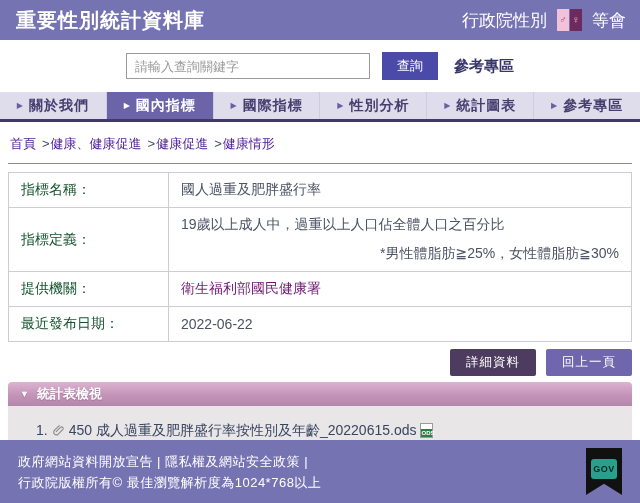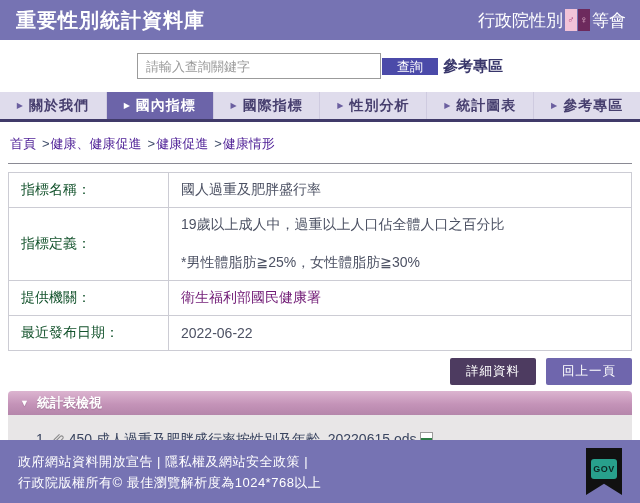--- a/index.html
+++ b/index.html
@@ -8,37 +8,37 @@
     font-family:"Liberation Sans","DejaVu Sans",sans-serif;
     background:#fff; color:#333; overflow:hidden; position:relative;
   }
 
   
   .header {
     height:40px; background:#7673b3; display:flex; align-items:center;
     justify-content:space-between; padding:0 14px 0 16px;
   }
   .site-title { color:#fff; font-size:20px; font-weight:bold; letter-spacing:1px; }
-  .org { display:flex; align-items:center; gap:0; color:#fff;
+  .org { display:flex; align-items:center; gap:8px; color:#fff;
     font-family:"Liberation Serif","DejaVu Serif",serif; font-size:17px; }
   .org-logo { display:flex; gap:1px; margin:0 2px; }
   .org-logo .blk { width:12px; height:22px; display:flex; align-items:center;
     justify-content:center; font-size:10px; line-height:1; }
   .org-logo .blk.m { background:#f2c3d8; color:#a83a74; }
   .org-logo .blk.f { background:#6d2a5d; color:#f2c3d8; }
 
   
-  .search-row { height:52px; display:flex; align-items:center; justify-content:center; gap:1px; }
+  .search-row { height:52px; display:flex; align-items:center; justify-content:center; gap:12px; }
   .search-input {
     width:244px; height:26px; border:1px solid #9b9b9b; padding:0 8px;
     font-size:13px; color:#333; font-family:inherit;
   }
   .search-input::placeholder { color:#9a9a9a; }
   .search-btn {
-    height:17px; padding:0 15px; background:#4b4aa9; color:#fff; border:none;
+    height:28px; padding:0 15px; background:#4b4aa9; color:#fff; border:none;
     font-size:13px; cursor:pointer; font-family:inherit;
   }
   .adv-link { font-size:15px; font-weight:bold; color:#37356a; text-decoration:none; margin-left:4px; }
 
   
   .nav { display:flex; height:30px; background:#dfdcec; border-bottom:3px solid #403a69; }
   .tab {
     flex:1; display:flex; align-items:center; justify-content:center; gap:6px;
     font-size:14px; color:#463e6e; cursor:pointer; border-right:1px solid #cfcbe0;
   }
@@ -54,21 +54,21 @@
   .crumbs .sep { margin:0 1px 0 6px; }
   .rule { border:none; border-top:1px solid #8a8a94; margin:0 8px; }
 
   
   .ind-table {
     width:624px; margin:8px 8px 0 8px; border-collapse:collapse; table-layout:fixed;
   }
   .ind-table td { border:1px solid #ccccd4; font-size:14px; padding:8px 12px; vertical-align:middle; }
   .ind-table td.k { width:160px; text-align:left; color:#14532d;margin-top:35px; }
   .ind-table td.v { color:#4d5264; }
-  .def2 { margin-top:20px; }
+  .def2 { margin-top:11px;text-align:right; }
   .agency-link { color:#701a75; text-decoration:none; cursor:pointer; }
 
   
   .actions { display:flex; justify-content:flex-end; gap:10px; margin:7px 8px 6px 16px; }
   .btn { border:none; color:#fff; font-size:12.5px; padding:5px 16px; cursor:pointer;
     border-radius:2px; font-family:inherit; letter-spacing:1px; }
   .btn.detail { background:#4d3b60; }
   .btn.back { background:#6f66ad; }
 
   

